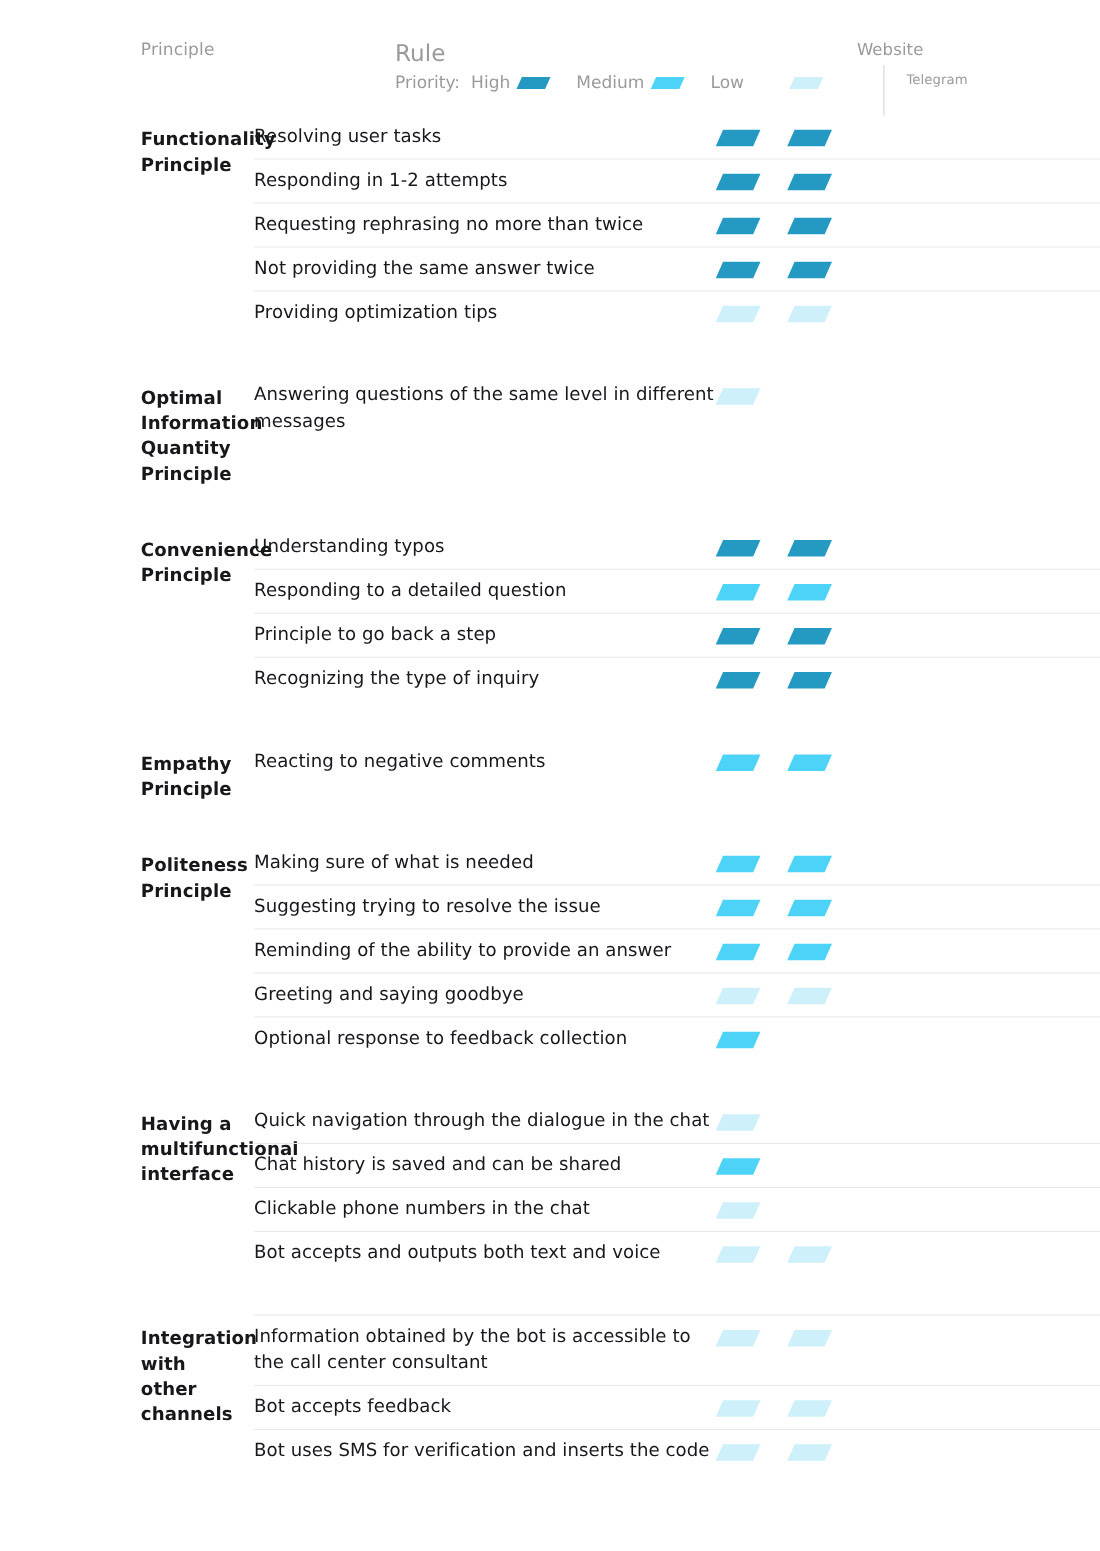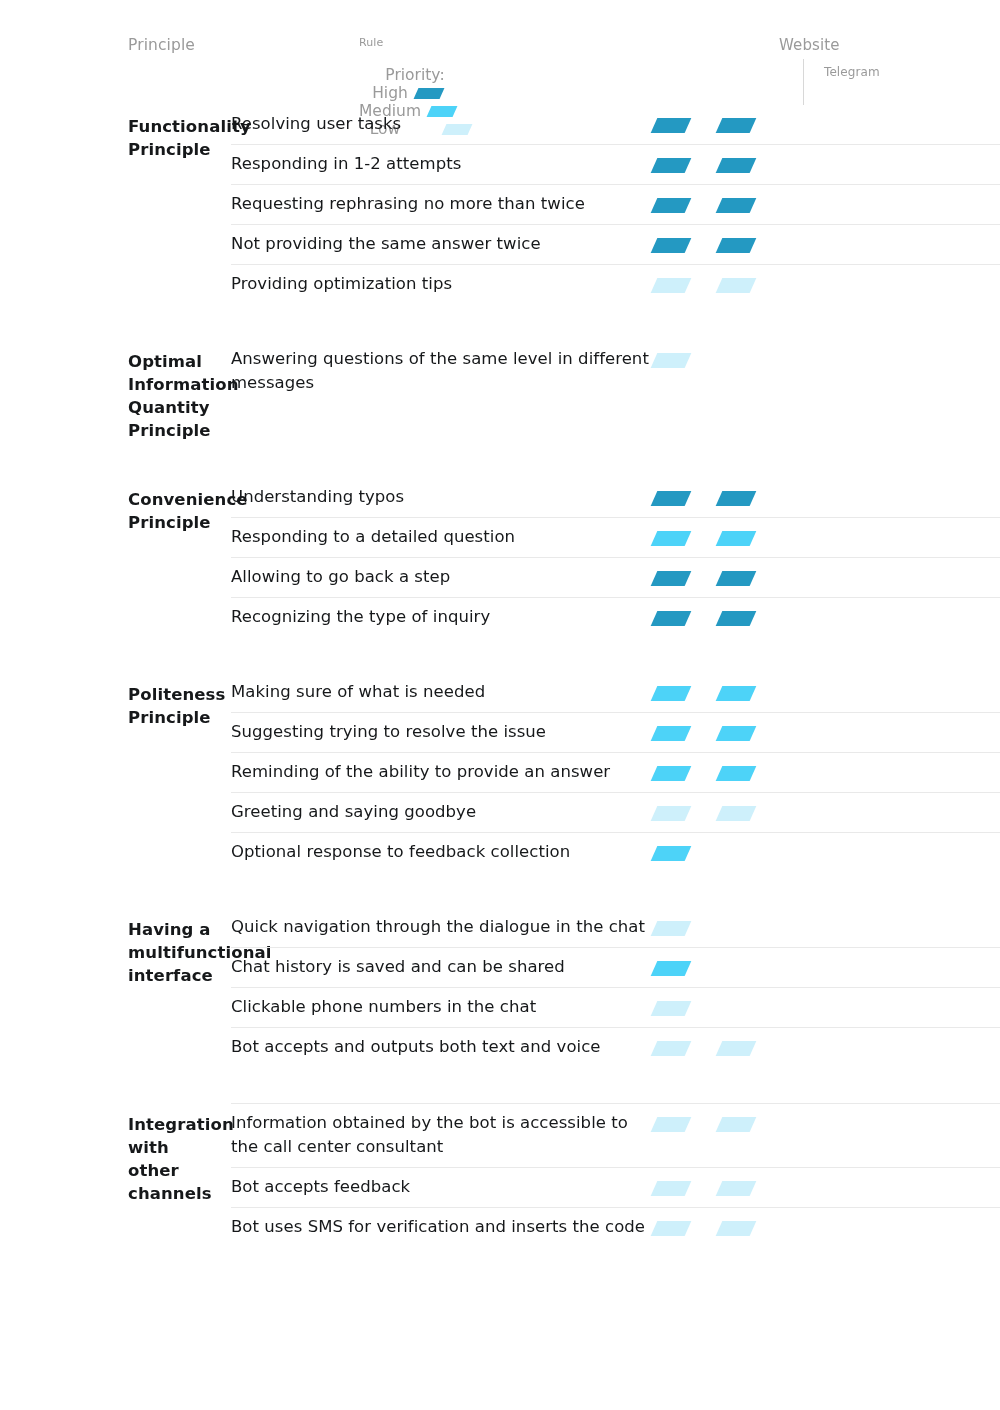--- a/index.html
+++ b/index.html
@@ -35,21 +35,21 @@
     left: 128px;
     top: 36px;
     font-size: 15.5px;
     color: #9a9a9a;
     letter-spacing: 0.1px;
   }
   .hdr-rule {
     position: absolute;
     left: 359px;
     top: 36px;
-    font-size: 11px;
+    font-size: 21px;
     color: #9a9a9a;
     letter-spacing: 0.1px;
   }
   .hdr-website {
     position: absolute;
     left: 779px;
     top: 36px;
     font-size: 15px;
     color: #9a9a9a;
     letter-spacing: 0.1px;
@@ -74,21 +74,20 @@
   
   .legend {
     position: absolute;
     left: 359px;
     top: 66px;
     display: flex;
     align-items: center;
     font-size: 15.5px;
     color: #9a9a9a;
     white-space: nowrap;
-    flex-direction: column;
   }
   .legend-label {
     margin-right: 10px;
   }
   .legend-item {
     display: flex;
     align-items: center;
     margin-right: 26px;
   }
   .legend-item:last-child { margin-right: 0; gap: 36px; }
@@ -316,38 +315,56 @@
             <div class="marks">
               <div class="mark-slot">
                 <span class="para c-medium"></span>
               </div>
               <div class="mark-slot">
                 <span class="para c-medium"></span>
               </div>
             </div>
           </div>
           <div class="rule-row">
-            <div class="rule-text">Allowing to go back a step</div>
+            <div class="rule-text">Principle to go back a step</div>
             <div class="marks">
               <div class="mark-slot">
                 <span class="para c-high"></span>
               </div>
               <div class="mark-slot">
                 <span class="para c-high"></span>
               </div>
             </div>
           </div>
           <div class="rule-row">
             <div class="rule-text">Recognizing the type of inquiry</div>
             <div class="marks">
               <div class="mark-slot">
                 <span class="para c-high"></span>
               </div>
               <div class="mark-slot">
                 <span class="para c-high"></span>
+              </div>
+            </div>
+          </div>
+        </div>
+      </div>
+      <div class="section">
+        <div class="principle-cell">
+          <div class="principle-title" style="white-space: pre-line;">Empathy Principle</div>
+        </div>
+        <div class="rules-cell">
+          <div class="rule-row first">
+            <div class="rule-text">Reacting to negative comments</div>
+            <div class="marks">
+              <div class="mark-slot">
+                <span class="para c-medium"></span>
+              </div>
+              <div class="mark-slot">
+                <span class="para c-medium"></span>
               </div>
             </div>
           </div>
         </div>
       </div>
       <div class="section">
         <div class="principle-cell">
           <div class="principle-title" style="white-space: pre-line;">Politeness Principle</div>
         </div>
         <div class="rules-cell">

